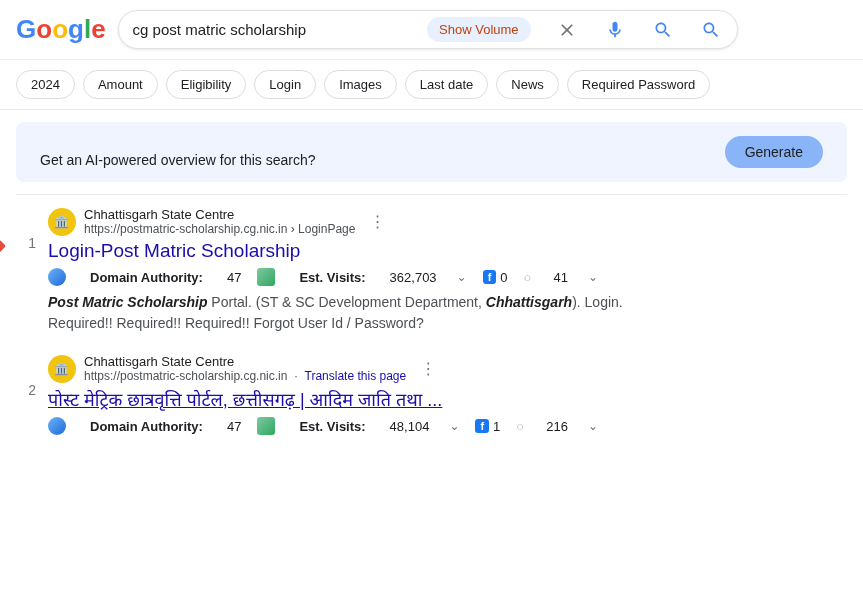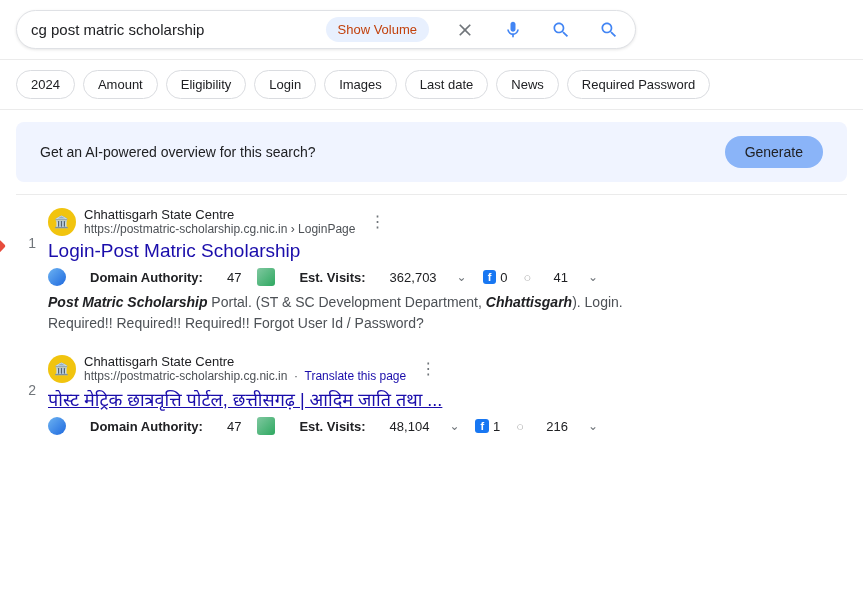--- a/index.html
+++ b/index.html
@@ -21,21 +21,21 @@
     .search-icon-btn { background: none; border: none; cursor: pointer; padding: 2px; display: flex; align-items: center; }
 
     
     .close-icon-svg, .mic-icon-svg, .lens-icon-svg, .search-icon-svg { width: 20px; height: 20px; }
 
     
     .filter-chips { display: flex; align-items: center; padding: 10px 16px; gap: 8px; border-bottom: 1px solid #ebebeb; overflow-x: auto; }
     .chip { border: 1px solid #dadce0; border-radius: 20px; padding: 6px 14px; font-size: 13px; color: #202124; cursor: pointer; white-space: nowrap; background: #fff; }
 
     
-    .ai-banner { display: flex; align-items: center; justify-content: space-between; padding: 14px 24px; background: #f0f4ff; margin: 12px 16px; border-radius: 8px; }
+    .ai-banner { display: flex; align-items: flex-end; justify-content: space-between; padding: 14px 24px; background: #f0f4ff; margin: 12px 16px; border-radius: 8px; }
     .ai-text { font-size: 14px; color: #202124; }
     .generate-btn { background: #8ab4f8; border: none; border-radius: 20px; padding: 8px 20px; font-size: 14px; color: #202124; cursor: pointer; font-weight: 500; }
 
     
     .divider { border: none; border-top: 1px solid #ebebeb; margin: 4px 16px; }
 
     
     .results { padding: 8px 16px 0 16px; }
 
     
@@ -64,20 +64,23 @@
     .result-desc { font-size: 14px; color: #4d5156; line-height: 1.5; margin-top: 4px; max-width: 620px; }
     .result-desc b { font-weight: bold; color: #202124; font-style: italic; }
 
     
     .translate-link { color: #1a0dab; font-size: 12px; cursor: pointer; text-decoration: none; }
   </style>
 </head>
 <body>
 
 <div class="header">
+  <div class="google-logo">
+    <span class="g-blue">G</span><span class="g-red">o</span><span class="g-yellow">o</span><span class="g-blue2">g</span><span class="g-green">l</span><span class="g-red2">e</span>
+  </div>
   <div class="search-bar-wrapper">
     <input class="search-input" type="text" value="cg post matric scholarship" style="">
     <button class="show-volume-btn">Show Volume</button>
     <button class="search-icon-btn">
       <svg class="close-icon-svg" viewBox="0 0 24 24" fill="#70757a">
         <path d="M19 6.41L17.59 5 12 10.59 6.41 5 5 6.41 10.59 12 5 17.59 6.41 19 12 13.41 17.59 19 19 17.59 13.41 12z"></path>
       </svg>
     </button>
     <button class="search-icon-btn">
       <svg class="mic-icon-svg" viewBox="0 0 24 24" fill="#4285F4">

